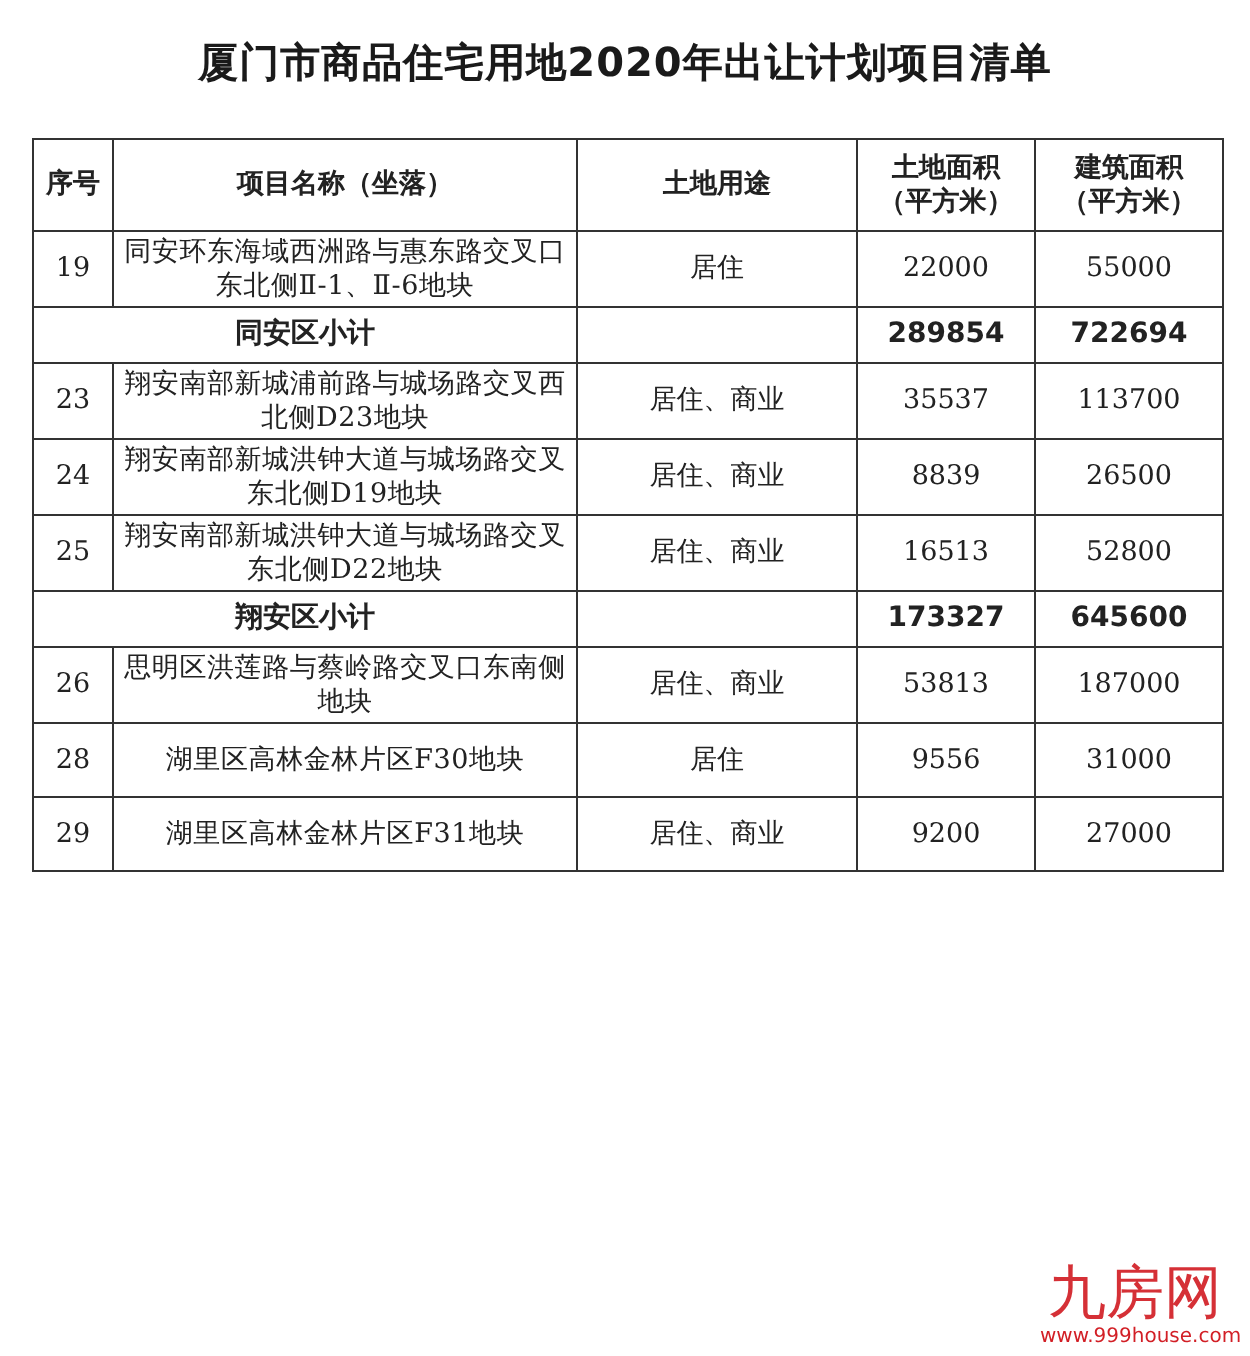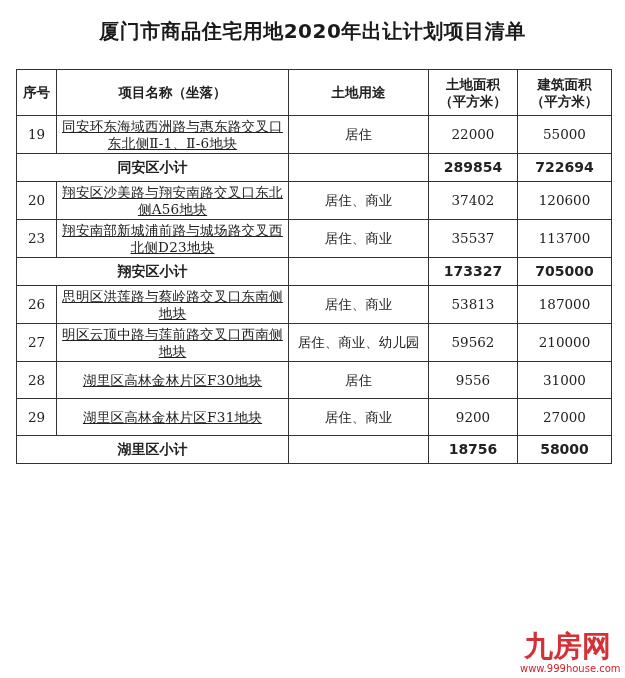--- a/index.html
+++ b/index.html
@@ -11,25 +11,25 @@
   table { position: absolute; left: 16px; top: 69px; border-collapse: collapse;
           table-layout: fixed; width: 595px; }
   td, th { border: 1px solid #333; text-align: center; vertical-align: middle;
            padding: 0 4px; font-size: 13.5px; line-height: 17px; }
   th { font-family: "DejaVu Sans", "Liberation Sans", sans-serif; font-weight: bold;
        font-size: 13.5px; height: 45px; }
   tr.data td { height: 37px; }
   tr.sub td { height: 27px; font-family: "DejaVu Sans", "Liberation Sans", sans-serif;
               font-weight: bold; font-size: 14px; }
   tr.data.single td { height: 36px; }
-  .name { font-size: 13.5px; letter-spacing: 0.3px; text-decoration: underline; }
+  .name { font-size: 13.5px; letter-spacing: 0.3px; }
   .watermark { position: absolute; left: 520px; top: 630px; width: 105px; height: 48px;
                pointer-events: none; }
   .wm-big { position: absolute; left: 4px; top: 0; font-family: "DejaVu Sans", sans-serif;
-            font-size: 29px; font-weight: bold; color: #d21f26; letter-spacing: 0px;
+            font-size: 29px; font-weight: normal; color: #d21f26; letter-spacing: 0px;
             line-height: 32px; opacity: 0.92; }
   .wm-url { position: absolute; left: 0; top: 33px; font-family: "DejaVu Sans", sans-serif;
             font-size: 10px; color: #d21f26; line-height: 12px; }
 </style>
 </head>
 <body>
 
 <div class="title">厦门市商品住宅用地2020年出让计划项目清单</div>
 
 <table>
@@ -65,86 +65,80 @@
       <td>55000</td>
     </tr>
 
     <tr class="sub">
       <td colspan="2">同安区小计</td>
       <td></td>
       <td>289854</td>
       <td>722694</td>
     </tr>
 
-    <tr class="data">
-      <td>20</td>
-      <td class="name">翔安区沙美路与翔安南路交叉口东北侧A56地块</td>
-      <td>居住、商业</td>
-      <td>37402</td>
-      <td>120600</td>
-    </tr>
 
 
 
     <tr class="data">
       <td>23</td>
       <td class="name">翔安南部新城浦前路与城场路交叉西北侧D23地块</td>
       <td>居住、商业</td>
       <td>35537</td>
       <td>113700</td>
     </tr>
 
+    <tr class="data">
+      <td>24</td>
+      <td class="name">翔安南部新城洪钟大道与城场路交叉东北侧D19地块</td>
+      <td>居住、商业</td>
+      <td>8839</td>
+      <td>26500</td>
+    </tr>
 
+    <tr class="data">
+      <td>25</td>
+      <td class="name">翔安南部新城洪钟大道与城场路交叉东北侧D22地块</td>
+      <td>居住、商业</td>
+      <td>16513</td>
+      <td>52800</td>
+    </tr>
 
     <tr class="sub">
       <td colspan="2">翔安区小计</td>
       <td></td>
       <td>173327</td>
-      <td>705000</td>
+      <td>645600</td>
     </tr>
 
     <tr class="data">
       <td>26</td>
       <td class="name">思明区洪莲路与蔡岭路交叉口东南侧地块</td>
       <td>居住、商业</td>
       <td>53813</td>
       <td>187000</td>
     </tr>
 
-    <tr class="data">
-      <td>27</td>
-      <td class="name">明区云顶中路与莲前路交叉口西南侧地块</td>
-      <td>居住、商业、幼儿园</td>
-      <td>59562</td>
-      <td>210000</td>
-    </tr>
 
 
     <tr class="data single">
       <td>28</td>
       <td class="name">湖里区高林金林片区F30地块</td>
       <td>居住</td>
       <td>9556</td>
       <td>31000</td>
     </tr>
 
     <tr class="data single">
       <td>29</td>
       <td class="name">湖里区高林金林片区F31地块</td>
       <td>居住、商业</td>
       <td>9200</td>
       <td>27000</td>
     </tr>
 
-    <tr class="sub">
-      <td colspan="2">湖里区小计</td>
-      <td></td>
-      <td>18756</td>
-      <td>58000</td>
-    </tr>
 
   </tbody>
 </table>
 
 <div class="watermark">
   <div class="wm-big">九房网</div>
   <div class="wm-url">www.999house.com</div>
 </div>
 
 </body></html>

